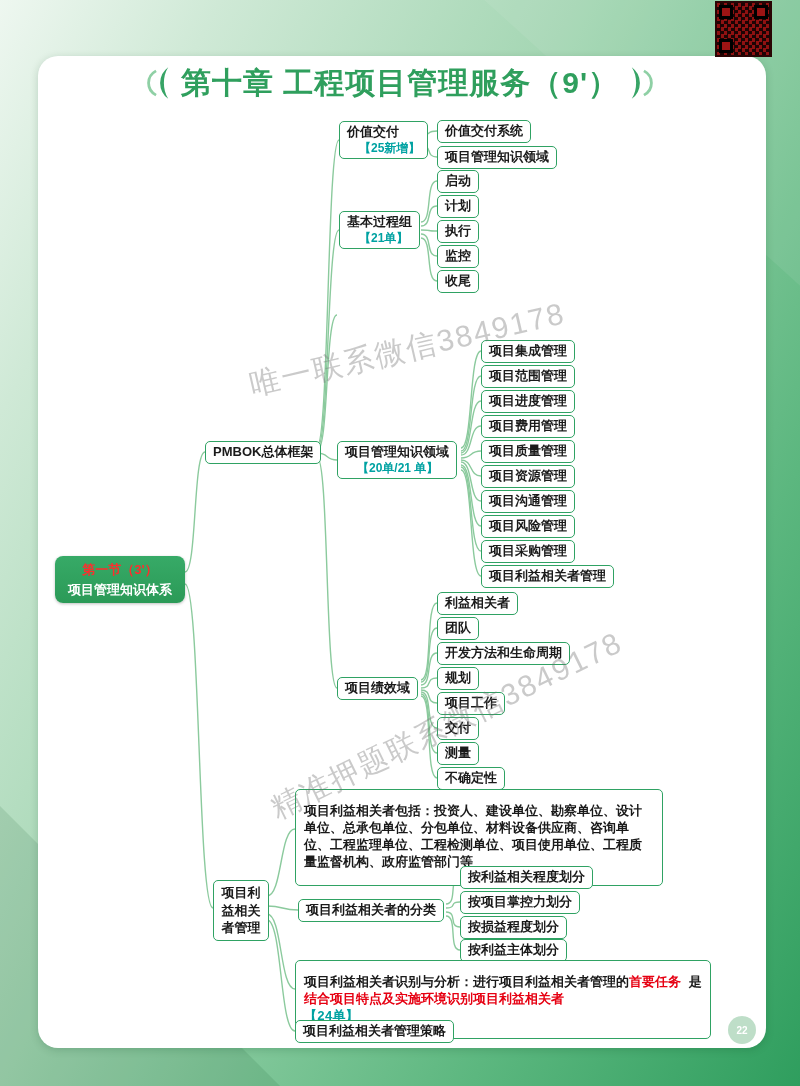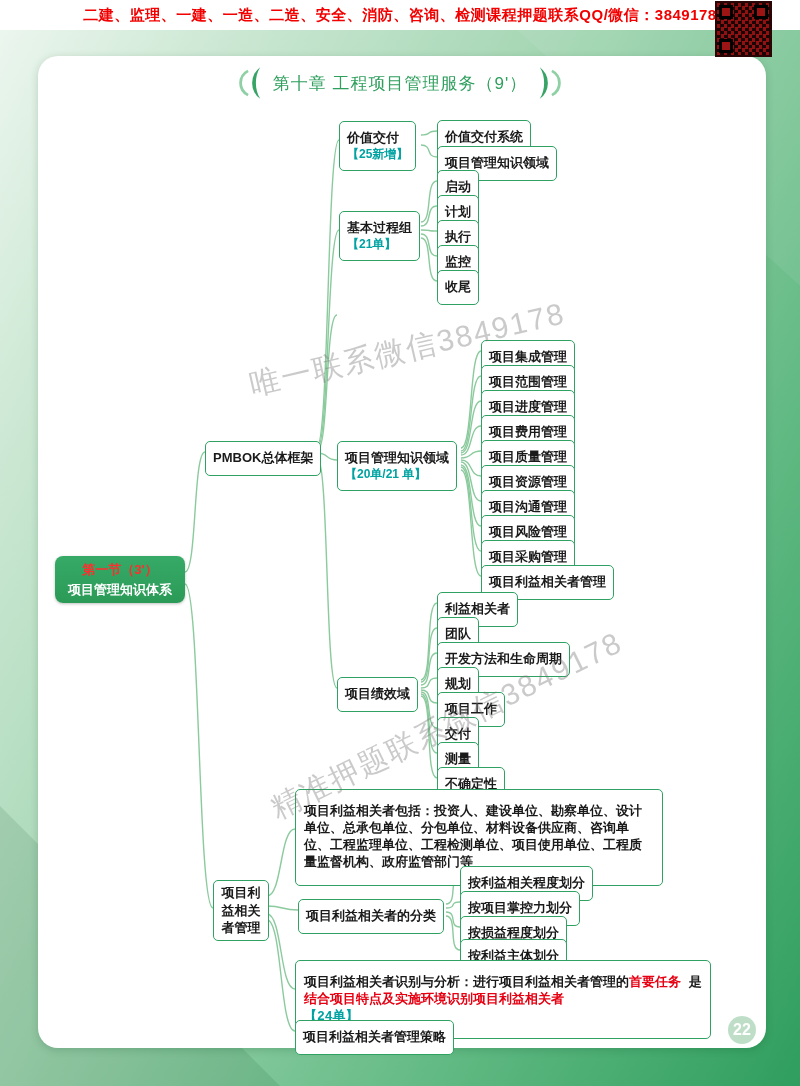--- a/index.html
+++ b/index.html
@@ -18,53 +18,50 @@
   .bottom-bar{position:absolute;left:0;bottom:0;width:800px;height:36px;background:#f9fcfa;
     display:flex;align-items:center;justify-content:center;z-index:4;}
   .qr{position:absolute;right:28px;top:1px;width:57px;height:56px;z-index:5;
     background:repeating-conic-gradient(#1d0404 0% 25%,#8f1111 0% 50%) 0 0/7px 7px;border:2px solid #2a0505;}
   .finder{position:absolute;width:14px;height:14px;border:3px solid #000;background:#9c1414;}
   .f1{left:2px;top:2px}.f2{right:2px;top:2px}.f3{left:2px;bottom:2px}
   .card{position:absolute;left:38px;top:56px;width:728px;height:992px;background:#ffffff;
     border-radius:20px;z-index:1;box-shadow:0 2px 8px rgba(0,60,30,.18);}
   .title-row{position:absolute;left:180px;top:62px;width:440px;height:42px;display:flex;
     align-items:center;justify-content:center;gap:10px;z-index:3;}
-  .title-row h1{font-size:17px;color:#2f9f5d;font-weight:normal;letter-spacing:1px;white-space:nowrap;}
+  .title-row h1{font-size:30px;color:#2f9f5d;font-weight:bold;letter-spacing:1px;white-space:nowrap;}
   .deco{flex:0 0 auto;}
   #connector-svg{position:absolute;left:0;top:0;z-index:2;}
   #connector-svg path{fill:none;stroke:#8bca9d;stroke-width:1.4px;}
   .node{position:absolute;z-index:3;background:#fff;border:1.5px solid #2fa263;border-radius:5px;
-    padding:8px 7px;font-size:13px;font-weight:bold;color:#1a1a1a;line-height:1.3;white-space:nowrap;}
-  .node .tag{display:block;color:#00a2a2;font-size:12px;}
+    padding:2px 7px;font-size:13px;font-weight:bold;color:#1a1a1a;line-height:1.3;white-space:nowrap;}
+  .node .tag{display:block;color:#00a2a2;font-size:12px;margin-left:12px;}
   .wrapbox{white-space:normal;width:56px;text-align:center;padding:3px 5px;line-height:1.35;}
   .bigbox{white-space:normal;line-height:1.32;padding:13px 8px;font-family:Liberation Mono, monospace;}
   .red{color:#e60012}.teal{color:#00a2a2}
   .root-node{position:absolute;left:55px;top:556px;width:130px;z-index:3;
     background:linear-gradient(180deg,#37aa67,#2b9a57);border-radius:8px;padding:4px 6px;
     text-align:center;font-weight:bold;font-size:13px;line-height:1.5;box-shadow:0 1px 3px rgba(0,0,0,.25);}
   .root-node .rn1{color:#ff2d2d;}
   .root-node .rn2{color:#ffffff;}
   .watermark{position:absolute;z-index:6;color:rgba(115,115,115,.38);font-size:30px;font-weight:500;
     white-space:nowrap;transform-origin:left bottom;pointer-events:none;letter-spacing:2px;}
   .wm1{left:255px;top:365px;transform:rotate(-13deg);}
   .wm2{left:282px;top:788px;transform:rotate(-26deg);}
   .page-num{position:absolute;left:728px;top:1016px;width:28px;height:28px;border-radius:50%;z-index:3;
-    background:rgba(186,220,197,.95);color:#fff;font-size:16px;font-weight:bold;
+    background:rgba(186,220,197,.95);color:#fff;font-size:10px;font-weight:bold;
     display:flex;align-items:center;justify-content:center;}
 </style>
 </head>
 <body>
 
 <div class="stage">
   <div class="bg-shape s1"></div>
   <div class="bg-shape s2"></div>
 
-  <div class="top-bar">
-    <span>二建、监理、一建、一造、二造、安全、消防、咨询、检测课程押题联系QQ/微信：3849178</span>
-  </div>
 
   <div class="qr">
     <div class="finder f1"></div>
     <div class="finder f2"></div>
     <div class="finder f3"></div>
   </div>
 
   <div class="card"></div>
 
   <div class="title-row">

